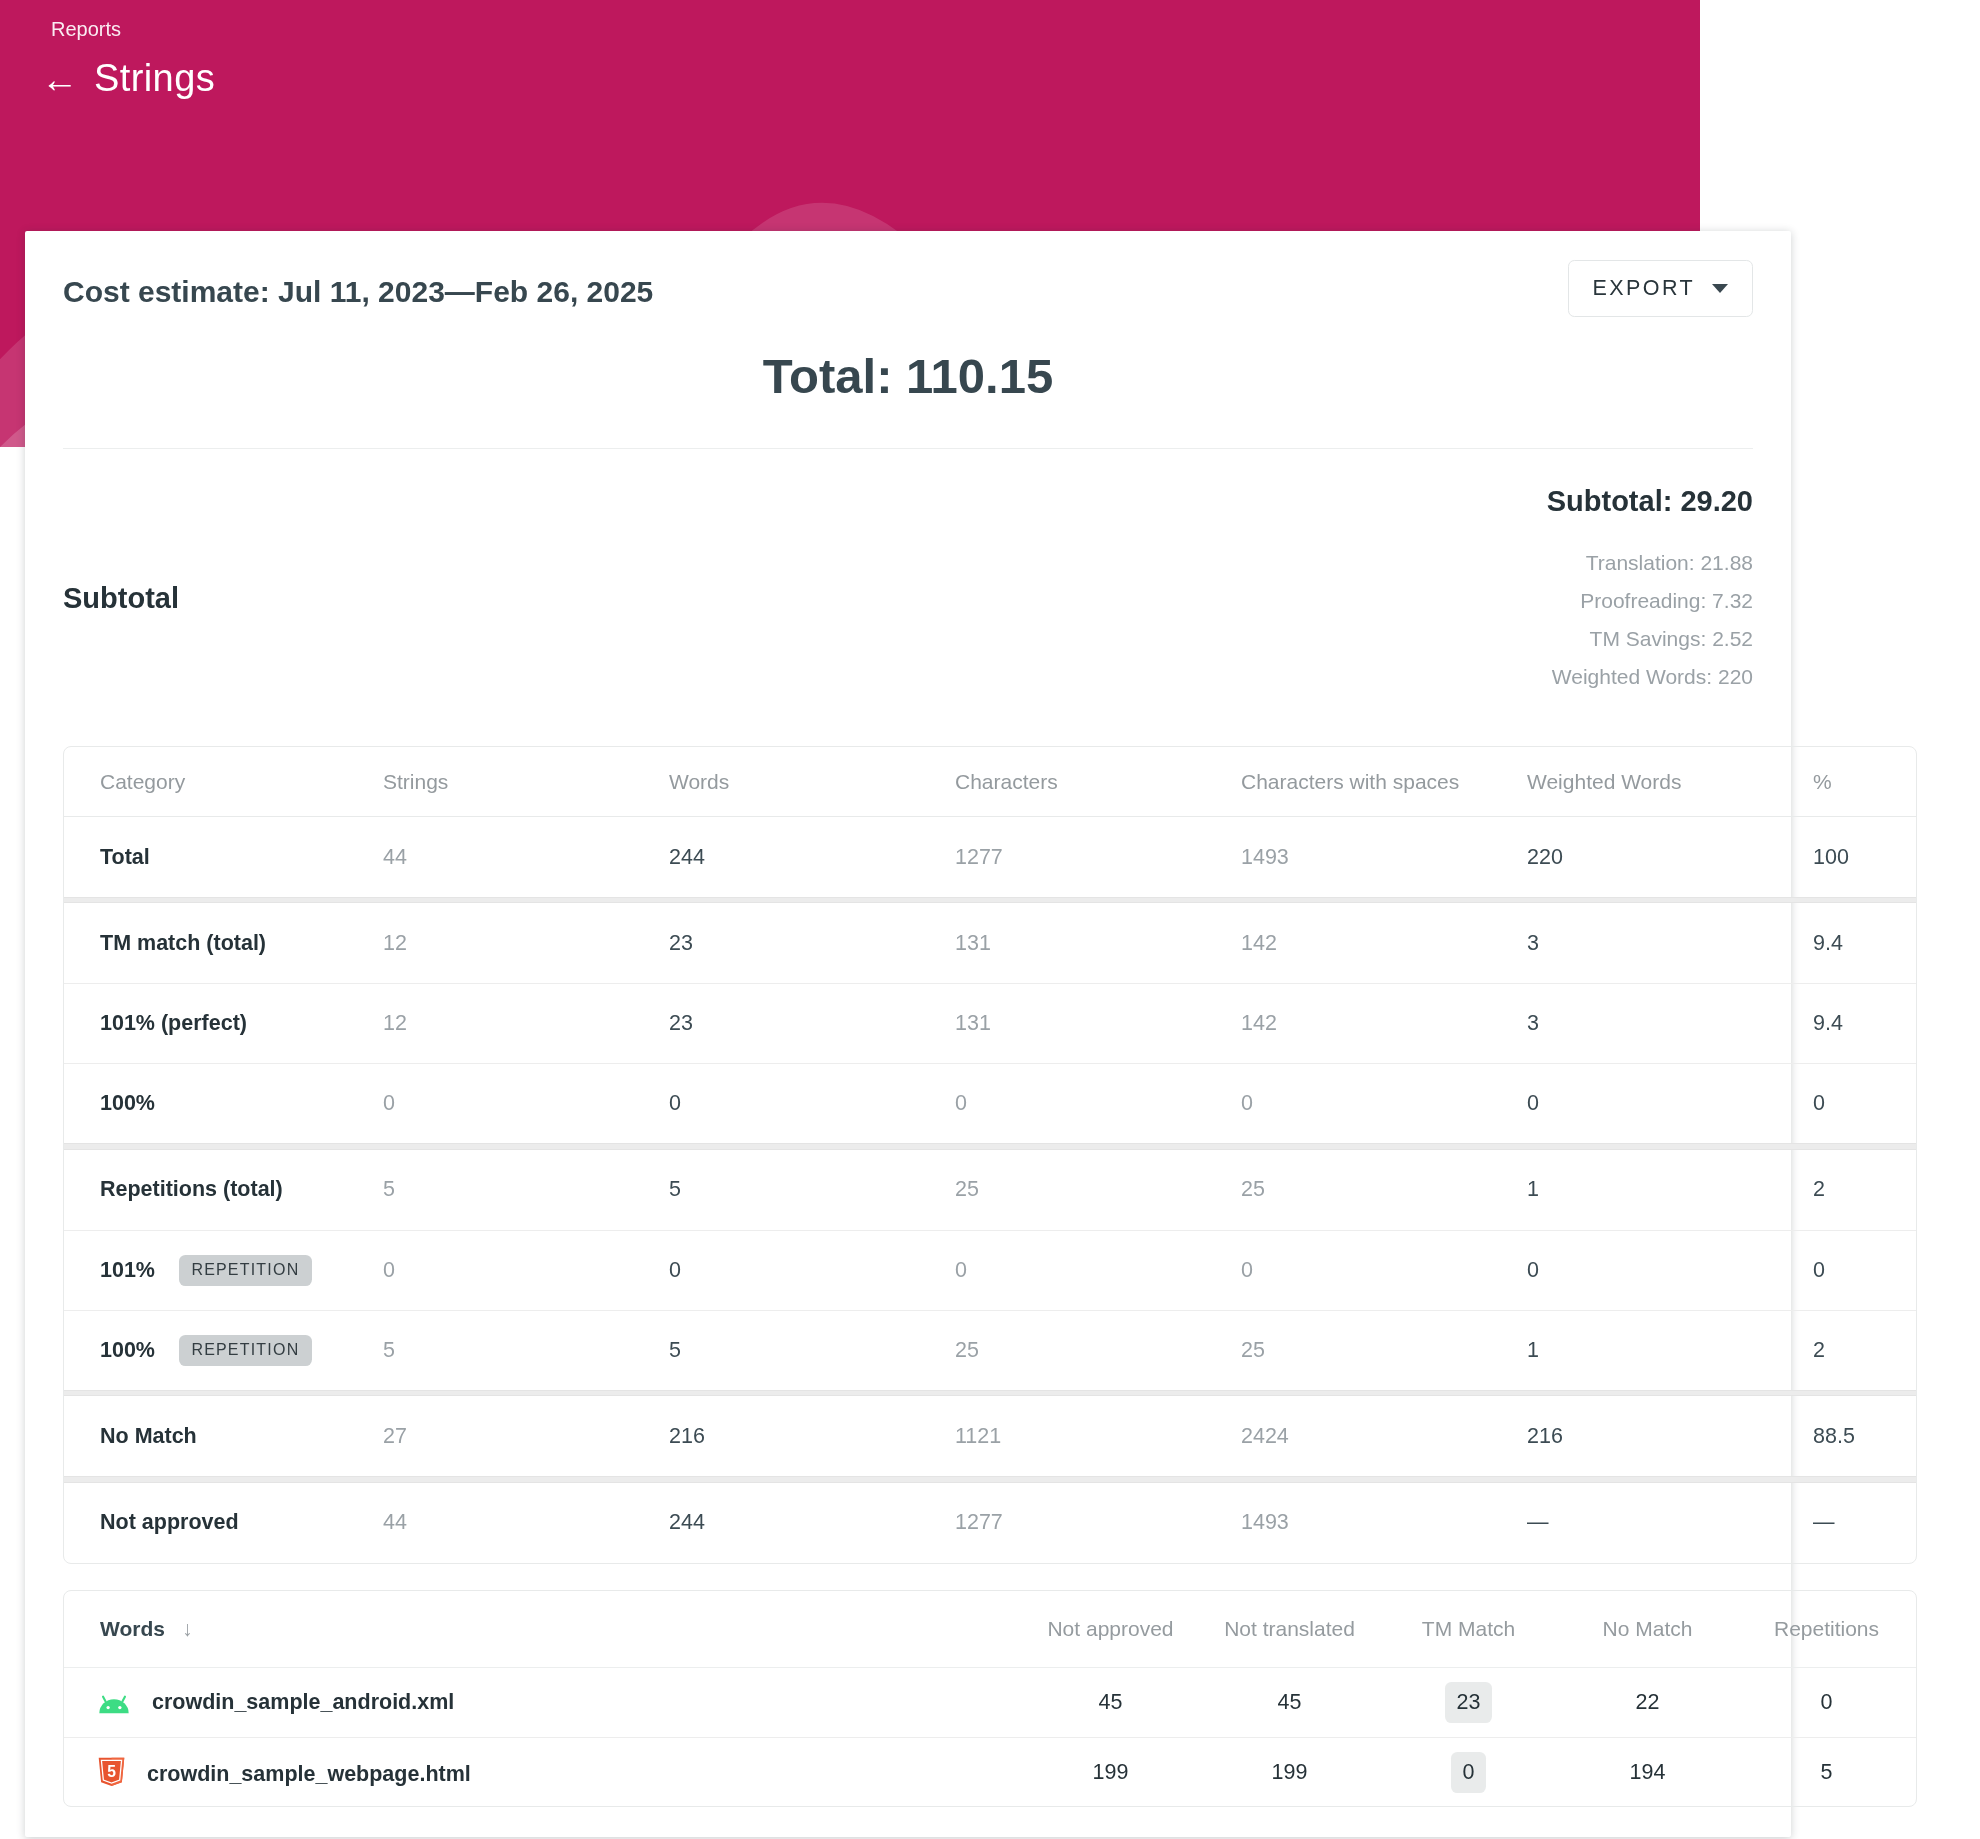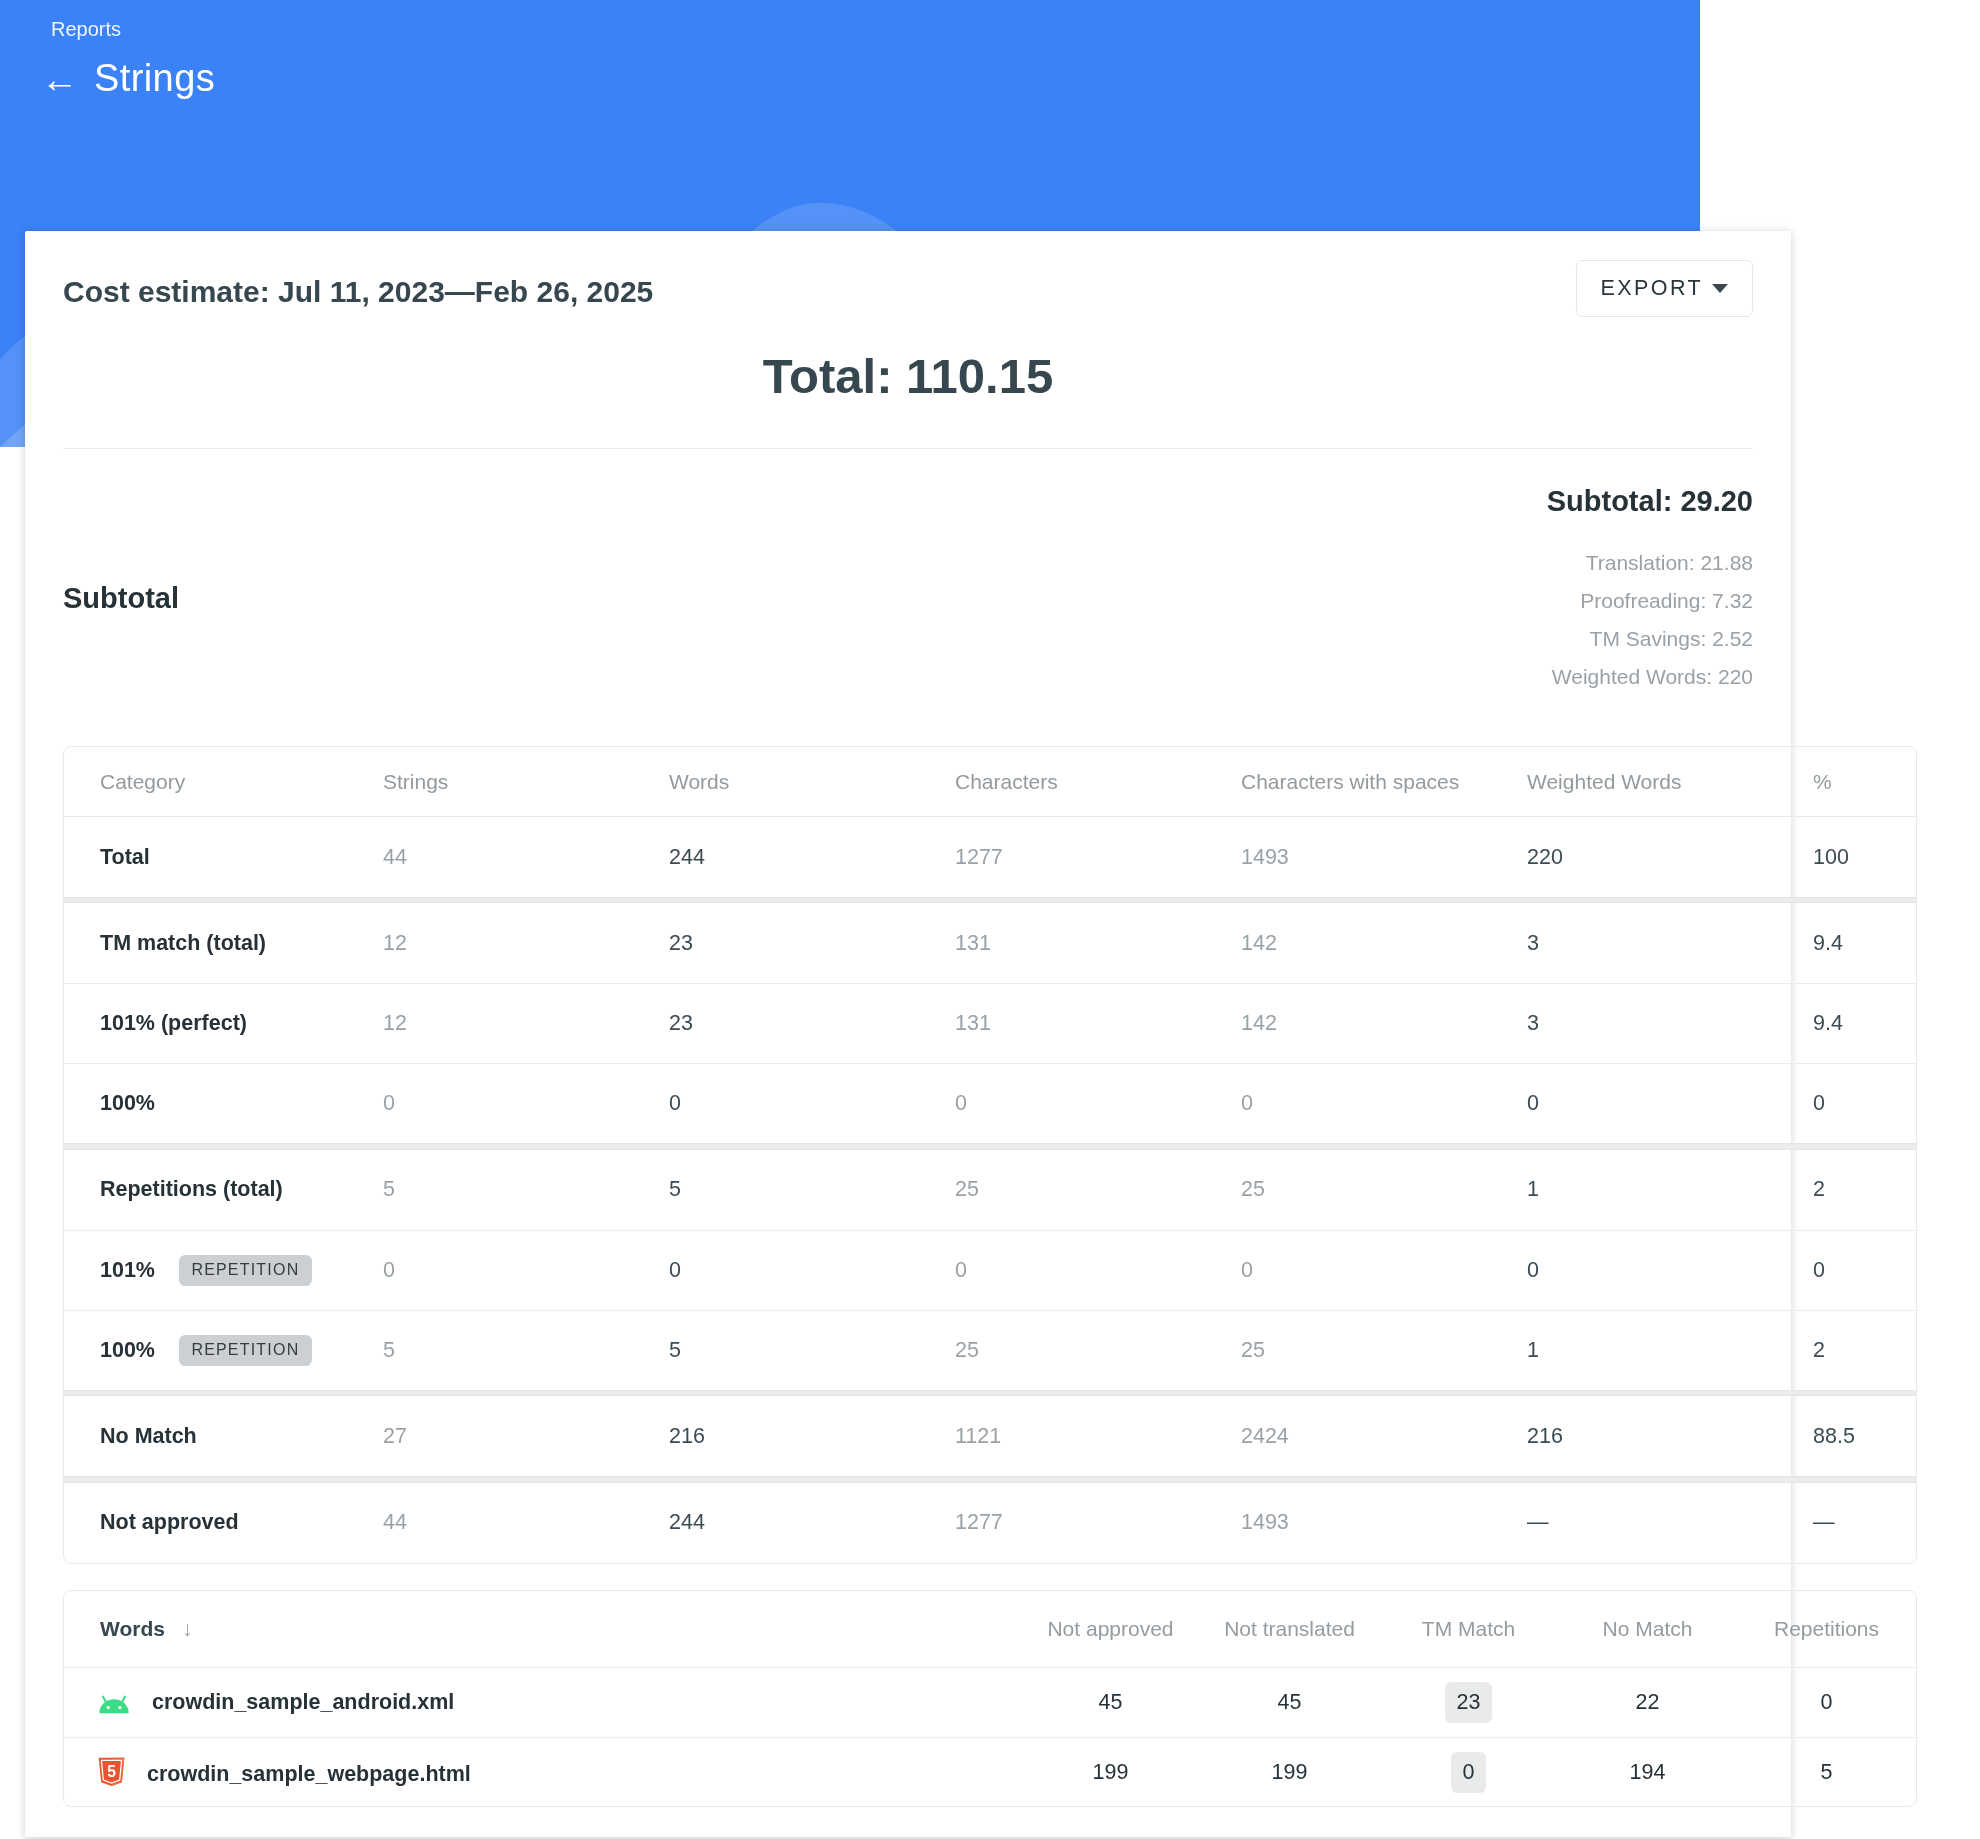--- a/index.html
+++ b/index.html
@@ -1,33 +1,33 @@
 <!DOCTYPE html>
 <html style="font-size:12.8px"><head>
 <meta charset="utf-8">
 <style>
   * { margin:0; padding:0; box-sizing:border-box; }
   html,body { width:1980px; height:1840px; background:#ffffff;
     font-family:"Liberation Sans", sans-serif; overflow:hidden; position:relative; }
 
   
-  .hero { position:absolute; top:0; left:0; width:1700px; height:447px; background:#3b82f6; overflow:hidden; }
+  .hero { position:absolute; top:0; left:0; width:1700px; height:447px; background:#be185d; overflow:hidden; }
   .hero svg { position:absolute; bottom:0; left:0; }
   .breadcrumb { position:absolute; top:17.6px; left:51px; color:rgba(255,255,255,.92); font-size:20px; cursor:pointer; }
   .page-title-row { position:absolute; top:57px; left:41px; display:flex; align-items:center; gap:16px; color:#fff; }
   .back-arrow { font-size:37px; line-height:1; cursor:pointer; padding-top:1.6px; }
   .page-title { font-size:38px; font-weight:400; letter-spacing:0.4px; }
 
   
   .card { position:absolute; left:25px; top:231px; width:1766px; height:1606px; background:#fff;
     border-radius:2px; box-shadow:0 1.6px 8px rgba(30,40,45,.22); }
 
   .cost-title { position:absolute; top:44px; left:38px; font-size:30px; font-weight:600; color:#37474f; }
   .export-btn { position:absolute; top:29px; right:38px; height:57px; padding:0 24px;
-    background:#fff; border:1.6px solid #e3e6e7; border-radius:6.4px; display:flex; align-items:center; gap:9px;
+    background:#fff; border:1.6px solid #e3e6e7; border-radius:6.4px; display:flex; align-items:center; gap:17px;
     font-size:21.5px; font-weight:500; letter-spacing:2.4px; color:#29353b; cursor:pointer; }
   .caret-down { width:0; height:0; border-left:8px solid transparent; border-right:8px solid transparent;
     border-top:9.6px solid #3a4850; }
   .total-line { position:absolute; top:117px; left:0; width:100%; text-align:center;
     font-size:49px; font-weight:700; color:#37474f; }
   .divider { position:absolute; top:217px; left:38px; right:38px; border-top:1.6px solid #eceeee; }
 
   .subtotal { position:absolute; top:254px; right:38px; font-size:29px; font-weight:700; color:#263238; }
   .sub-details { position:absolute; top:313px; right:38px; text-align:right; font-size:21px;
     color:#9aa1a6; line-height:38px; }

